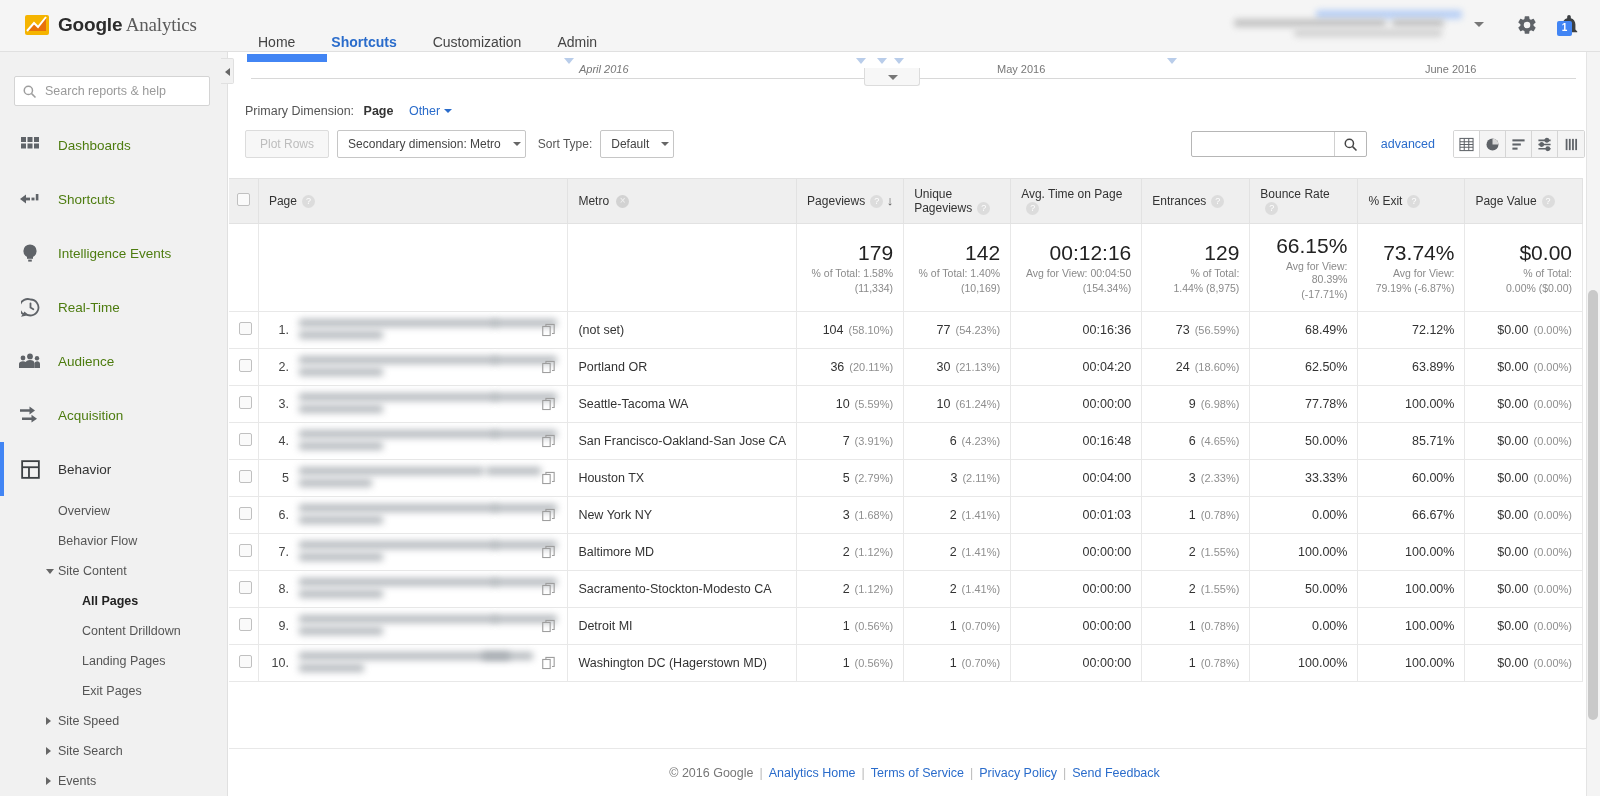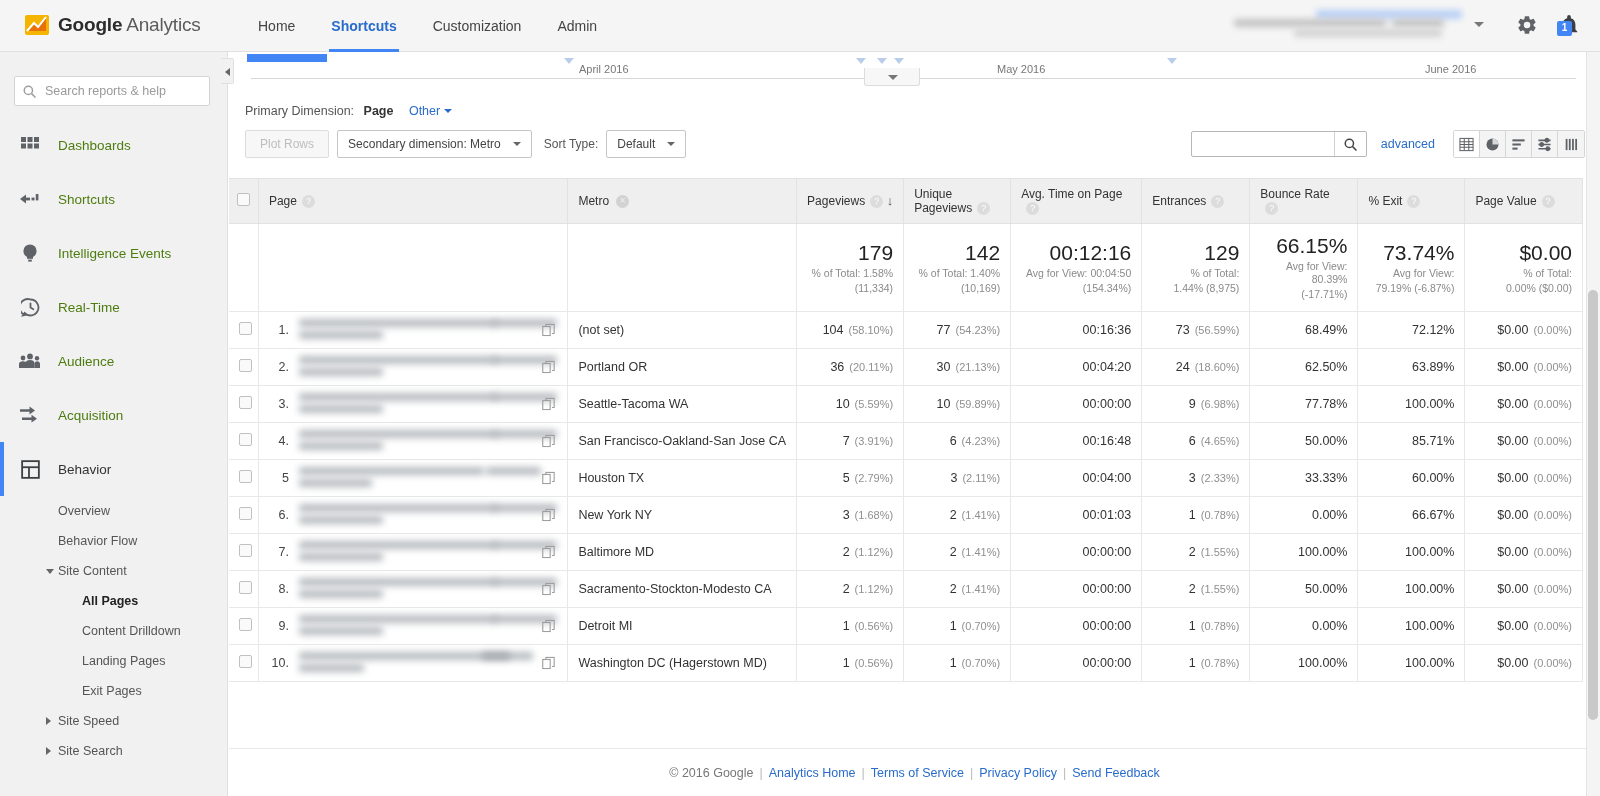--- a/index.html
+++ b/index.html
@@ -20,23 +20,23 @@
   }
   .brand {
     position: absolute; left: 24px; top: 12px;
     display: flex; align-items: center; gap: 8px;
   }
   .ga-logo {
     width: 26px; height: 26px; position: relative; overflow: hidden;
   }
   .brand-text { font-size: 19px; color: #444; letter-spacing: -0.2px; }
   .brand-text b { font-weight: bold; color: #2b2b2b; }
-  .brand-text span { font-weight: normal; color: #5b5b5b; }
-
-  .mainnav { position: absolute; left: 240px; top: 0; height: 45px; display: flex; }
+  .brand-text span { font-weight: normal; color: #5b5b5b; font-family: Liberation Serif, serif; }
+
+  .mainnav { position: absolute; left: 240px; top: 16px; height: 45px; display: flex; }
   .navitem {
     position: relative; padding: 0 18px; height: 52px;
     display: flex; align-items: center; font-size: 14px; color: #444;
     cursor: pointer; white-space: nowrap;
   }
   .navitem.active { color: #2a6ccb; font-weight: bold; }
   .navitem.active::after {
     content: ""; position: absolute; left: 16px; right: 16px; bottom: 0;
     height: 3px; background: #4285f4;
   }
@@ -152,21 +152,21 @@
 
   
   .toolbar { position: absolute; left: 16px; top: 78px; width: 1340px; height: 42px; }
   .tb-left { position: absolute; left: 0; top: 0; display: flex; align-items: center; gap: 0; }
   .btn-plot {
     height: 28px; padding: 0 14px; display: flex; align-items: center;
     border: 1px solid #dcdcdc; background: #f7f7f7; color: #bdbdbd;
     font-size: 12px; border-radius: 2px; cursor: default;
   }
   .dropdown {
-    height: 28px; display: flex; align-items: center; padding: 0 10px 0 10px;
+    height: 28px; display: flex; align-items: center; padding: 0 4px 0 10px;
     border: 1px solid #c6c6c6; background: #fff; font-size: 12px; color: #444;
     border-radius: 2px; cursor: pointer; margin-left: 8px; white-space: nowrap;
   }
   .dropdown .c {
     width: 0; height: 0; margin-left: 12px;
     border-left: 4px solid transparent; border-right: 4px solid transparent; border-top: 4px solid #666;
   }
   .sortlbl { font-size: 12px; color: #555; margin-left: 12px; }
 
   .tb-right { position: absolute; right: 0; top: 0; display: flex; align-items: center; }
@@ -436,35 +436,39 @@
       <span>Exit Pages</span>
     </div>
     <div class="nav-l2">
       <span class="tri right"></span>
       <span>Site Speed</span>
     </div>
     <div class="nav-l2">
       <span class="tri right"></span>
       <span>Site Search</span>
     </div>
+    <div class="nav-l2">
+      <span class="tri right"></span>
+      <span>Events</span>
+    </div>
   </div>
 </div>
 <div class="collapse-tab"></div>
 
 <div class="content">
 
   <div class="datestrip">
     <div class="bluebar"></div>
     <div class="axisline"></div>
     <span class="vchev" style="left:335px; top:6px;"></span>
     <span class="vchev" style="left:627px; top:6px;"></span>
     <span class="vchev" style="left:648px; top:6px;"></span>
     <span class="vchev" style="left:665px; top:6px;"></span>
     <span class="vchev" style="left:938px; top:6px;"></span>
-    <span class="dlabel" style="left:350px;">April 2016</span>
+    <span class="dlabel" style="left:350px;font-style:italic;">April 2016</span>
     <span class="dlabel" style="left:768px;">May 2016</span>
     <span class="dlabel" style="left:1196px;">June 2016</span>
     <div class="expander"></div>
   </div>
 
   <div class="primdim">
     <span class="lbl">Primary Dimension:</span>
     <span class="val">Page</span>
     <span class="other"><span>Other</span><i class="c"></i></span>
   </div>
@@ -661,21 +665,21 @@
           <td class="r"><span class="v">$0.00</span><span class="p">(0.00%)</span></td>
         </tr>
         <tr>
           <td class="ckcol"><span class="ck"></span></td>
           <td class="pagecell" style="padding:6px 4px 6px 0;"><span style="display:inline-block;width:30px;text-align:right;color:#444;vertical-align:top;padding-top:5px;">3.</span><span class="blurtxt" style="display:inline-block;width:236px;margin-left:10px;vertical-align:top;"><i style="left:0;top:1px;width:198px;height:8px;"></i><i style="left:194px;top:1px;width:64px;height:8px;"></i><i style="left:0;top:13px;width:84px;height:8px;"></i></span><span class="popout"><svg width="13" height="13" viewBox="0 0 14 14" fill="none" stroke="#9e9e9e" stroke-width="1.2">
                 <rect x="0.8" y="3.2" width="8" height="9.8"></rect>
                 <path d="M4.2 3.2V0.9h8.9v9.8h-2.3"></path>
               </svg></span></td>
           <td>Seattle-Tacoma WA</td>
           <td class="r"><span class="v">10</span><span class="p">(5.59%)</span></td>
-          <td class="r"><span class="v">10</span><span class="p">(59.89%)</span></td>
+          <td class="r"><span class="v">10</span><span class="p">(61.24%)</span></td>
           <td class="r"><span class="v">00:00:00</span></td>
           <td class="r"><span class="v">9</span><span class="p">(6.98%)</span></td>
           <td class="r"><span class="v">77.78%</span></td>
           <td class="r"><span class="v">100.00%</span></td>
           <td class="r"><span class="v">$0.00</span><span class="p">(0.00%)</span></td>
         </tr>
         <tr>
           <td class="ckcol"><span class="ck"></span></td>
           <td class="pagecell" style="padding:6px 4px 6px 0;"><span style="display:inline-block;width:30px;text-align:right;color:#444;vertical-align:top;padding-top:5px;">4.</span><span class="blurtxt" style="display:inline-block;width:236px;margin-left:10px;vertical-align:top;"><i style="left:0;top:1px;width:198px;height:8px;"></i><i style="left:194px;top:1px;width:64px;height:8px;"></i><i style="left:0;top:13px;width:84px;height:8px;"></i></span><span class="popout"><svg width="13" height="13" viewBox="0 0 14 14" fill="none" stroke="#9e9e9e" stroke-width="1.2">
                 <rect x="0.8" y="3.2" width="8" height="9.8"></rect>

